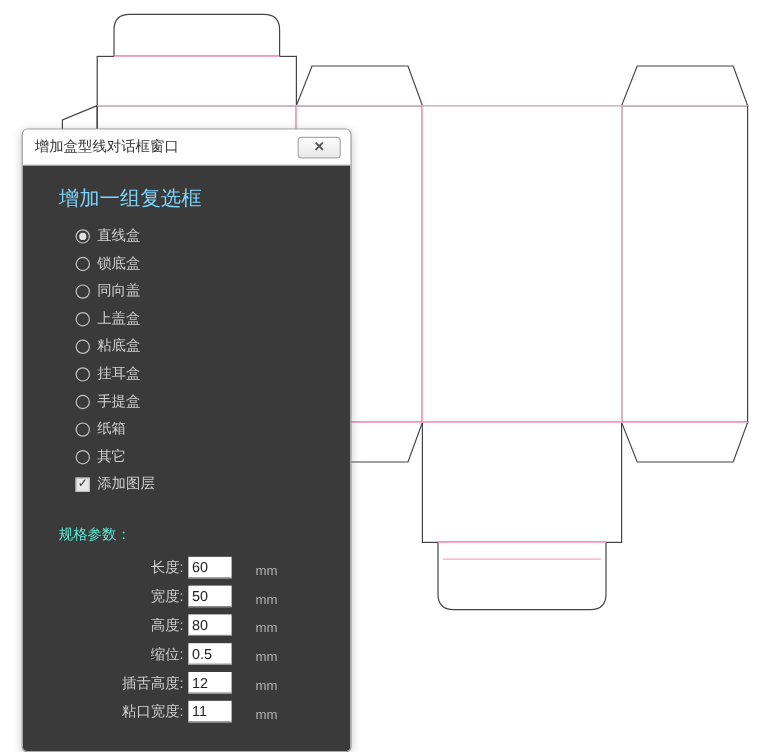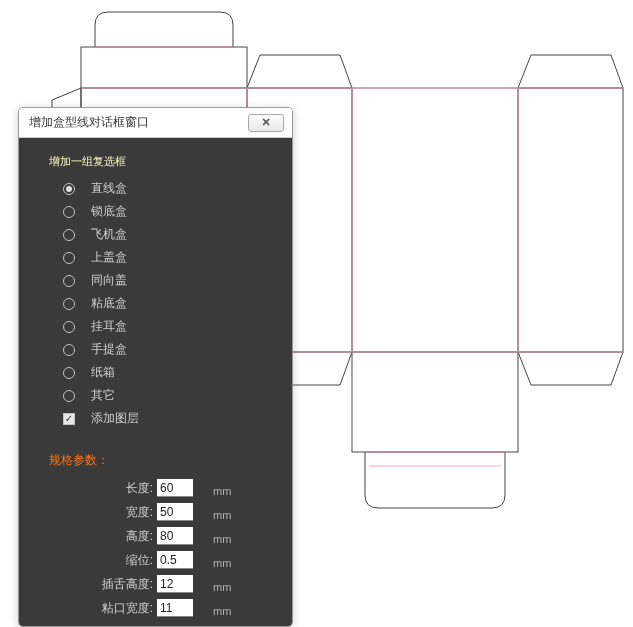--- a/index.html
+++ b/index.html
@@ -68,30 +68,30 @@
     
     .dialog-body {
       background: #3a3a3a;
       color: #c8c8c8;
       height: calc(100% - 30px);
       padding: 16px 0 16px 24px;
       overflow: hidden;
     }
     
     .group-title {
-      color: #fef9c3;
-      font-size: 11px;
+      color: #7dd3fc;
+      font-size: 17px;
       margin-bottom: 8px;
       padding-left: 6px;
     }
     
     .option-row {
       display: flex;
       align-items: center;
-      gap: 16px;
+      gap: 6px;
       padding: 4px 6px 4px 20px;
       cursor: pointer;
       color: #d0d0d0;
       font-size: 12px;
       line-height: 15px;
     }
     
     .radio {
       width: 12px;
       height: 12px;
@@ -118,21 +118,21 @@
       display: inline-flex;
       align-items: center;
       justify-content: center;
       flex-shrink: 0;
       color: #333;
       font-size: 10px;
       line-height: 1;
     }
     
     .params-title {
-      color: #f97316;
+      color: #5eead4;
       font-size: 12px;
       margin: 22px 0 10px 6px;
     }
     
     .param-row {
       display: flex;
       align-items: flex-end;
       justify-content: flex-start;
       margin: 6px 0;
       gap: 4px;
@@ -214,29 +214,25 @@
     <div class="option-row">
       <span class="radio checked"></span>
       <span>直线盒</span>
     </div>
     <div class="option-row">
       <span class="radio"></span>
       <span>锁底盒</span>
     </div>
     <div class="option-row">
       <span class="radio"></span>
-      <span>飞机盒</span>
+      <span>同向盖</span>
     </div>
     <div class="option-row">
       <span class="radio"></span>
       <span>上盖盒</span>
-    </div>
-    <div class="option-row">
-      <span class="radio"></span>
-      <span>同向盖</span>
     </div>
     <div class="option-row">
       <span class="radio"></span>
       <span>粘底盒</span>
     </div>
     <div class="option-row">
       <span class="radio"></span>
       <span>挂耳盒</span>
     </div>
     <div class="option-row">

